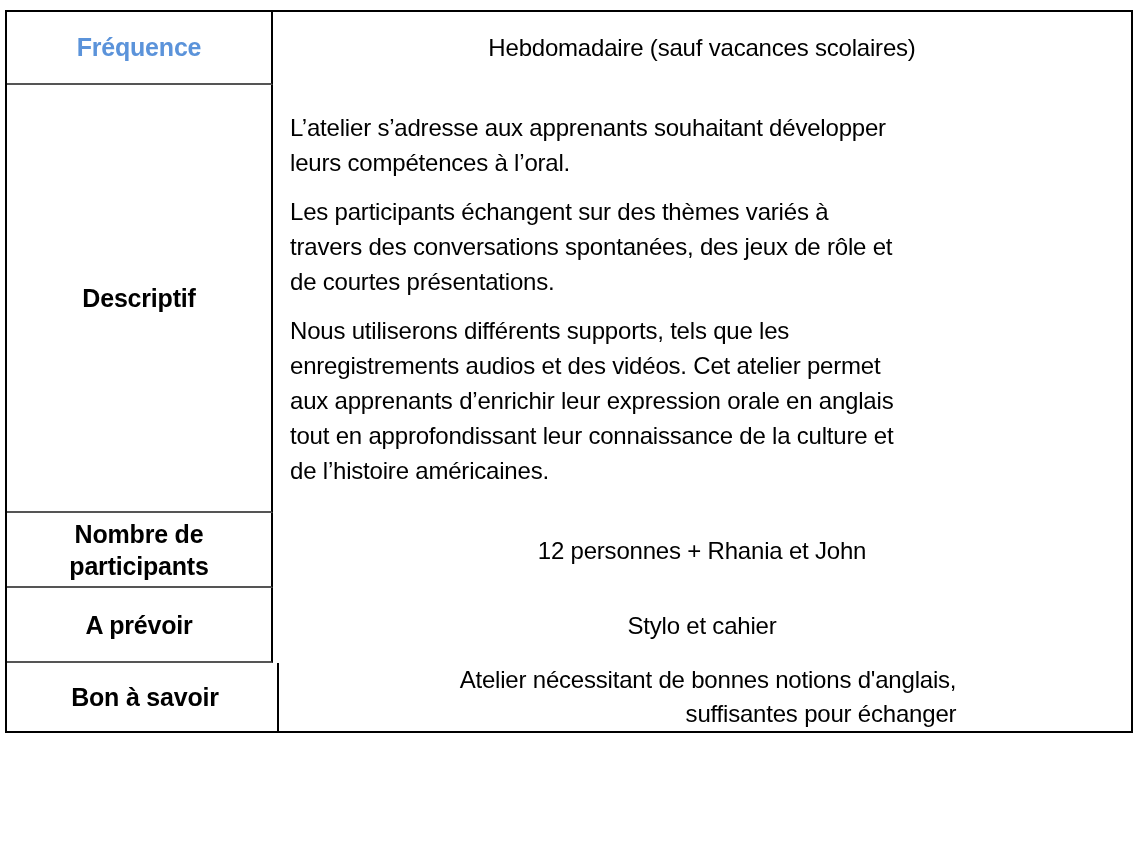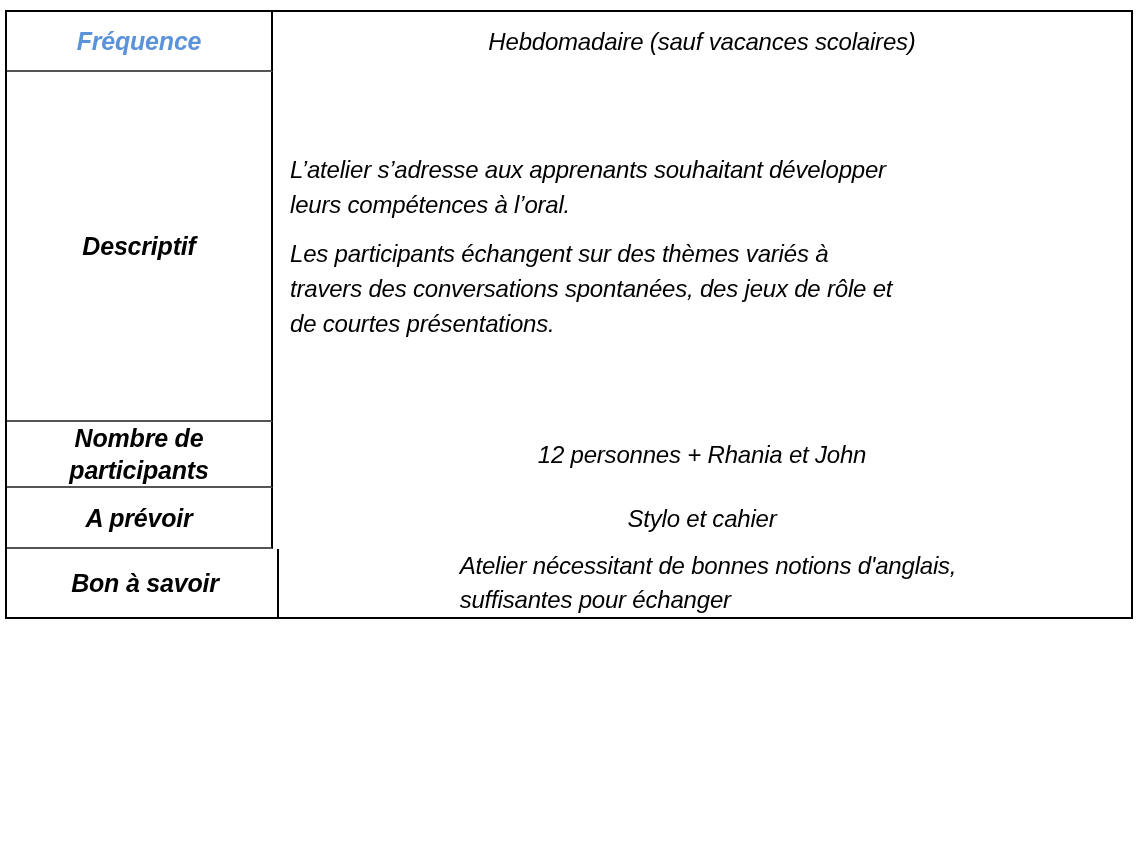--- a/index.html
+++ b/index.html
@@ -1,25 +1,24 @@
 <!DOCTYPE html>
 <html><head>
 <meta charset="utf-8">
 <style>
   * { margin:0; padding:0; box-sizing:border-box; }
   html,body { width:1138px; height:868px; background:#ffffff; overflow:hidden;
               font-family:"Liberation Sans", sans-serif; }
 
   .info-table {
     position:absolute; left:5px; top:10px;
-    width:1128px; height:609px;
+    width:1128px; height:723px;
     border:2px solid #000000;
     display:flex; flex-direction:column;
     background:#ffffff;
-    font-style:italic;
   }
   .row { display:flex; flex-direction:row; width:100%; }
   .row-frequence   { height:85px; }
   .row-descriptif  { height:500px; }
   .row-nombre      { height:88px; }
   .row-prevoir     { height:87px; }
   .row-bon         { flex:1;margin-left:6px; }
 
   .label-cell {
     width:266px; flex:0 0 266px;
@@ -32,21 +31,21 @@
     padding:0 8px;
   }
   .row:not(:last-child) .label-cell { border-bottom:2px solid #555555; }
 
   .label-blue   { color:#5b93da; }
   .label-orange { color:#000000; }
 
   .value-cell {
     flex:1;
     display:flex; align-items:center; justify-content:center;
-    text-align:left;
+    text-align:right;
     font-size:24px; line-height:34px; color:#000000;
     white-space:pre-line;
     letter-spacing:-0.2px;
     padding:0 14px;
   }
 
   .value-cell.descriptif {
     flex-direction:column; justify-content:center; align-items:flex-start;
     text-align:left;
     padding-left:17px; padding-right:8px;
@@ -68,20 +67,25 @@
   </div>
 
   <div class="row row-descriptif">
     <div class="label-cell label-orange">Descriptif</div>
     <div class="value-cell descriptif">
       <p>L’atelier s’adresse aux apprenants souhaitant développer
 leurs compétences à l’oral.</p>
       <p>Les participants échangent sur des thèmes variés à
 travers des conversations spontanées, des jeux de rôle et
 de courtes présentations.</p>
+      <p>Nous utiliserons différents supports, tels que les
+enregistrements audios et des vidéos. Cet atelier permet
+aux apprenants d’enrichir leur expression orale en anglais
+tout en approfondissant leur connaissance de la culture et
+de l’histoire américaines.</p>
     </div>
   </div>
 
   <div class="row row-nombre">
     <div class="label-cell label-orange">Nombre de
 participants</div>
     <div class="value-cell">12 personnes + Rhania et John</div>
   </div>
 
   <div class="row row-prevoir">

